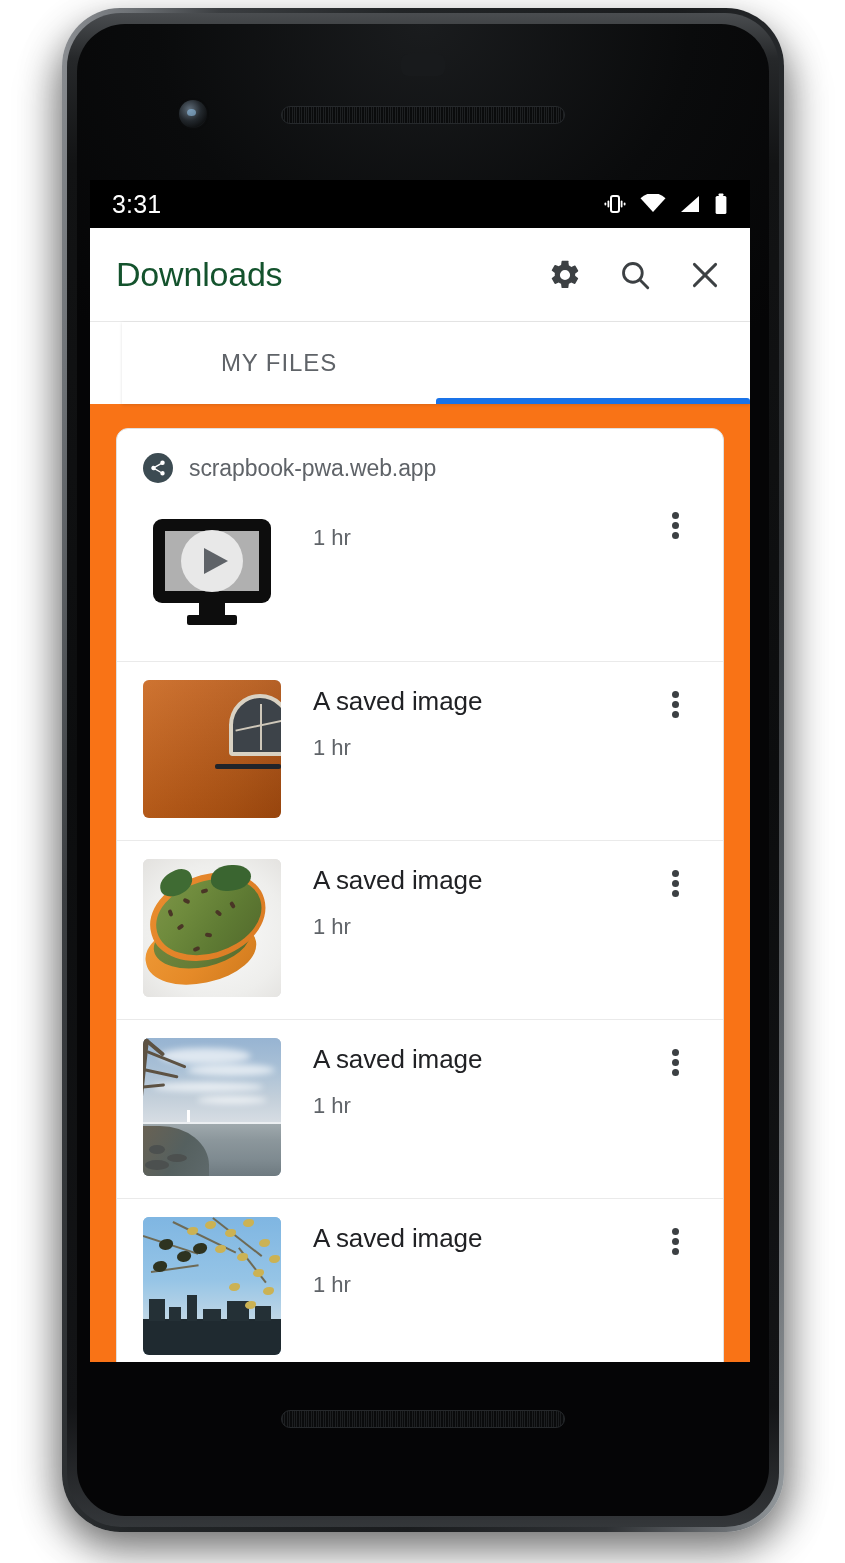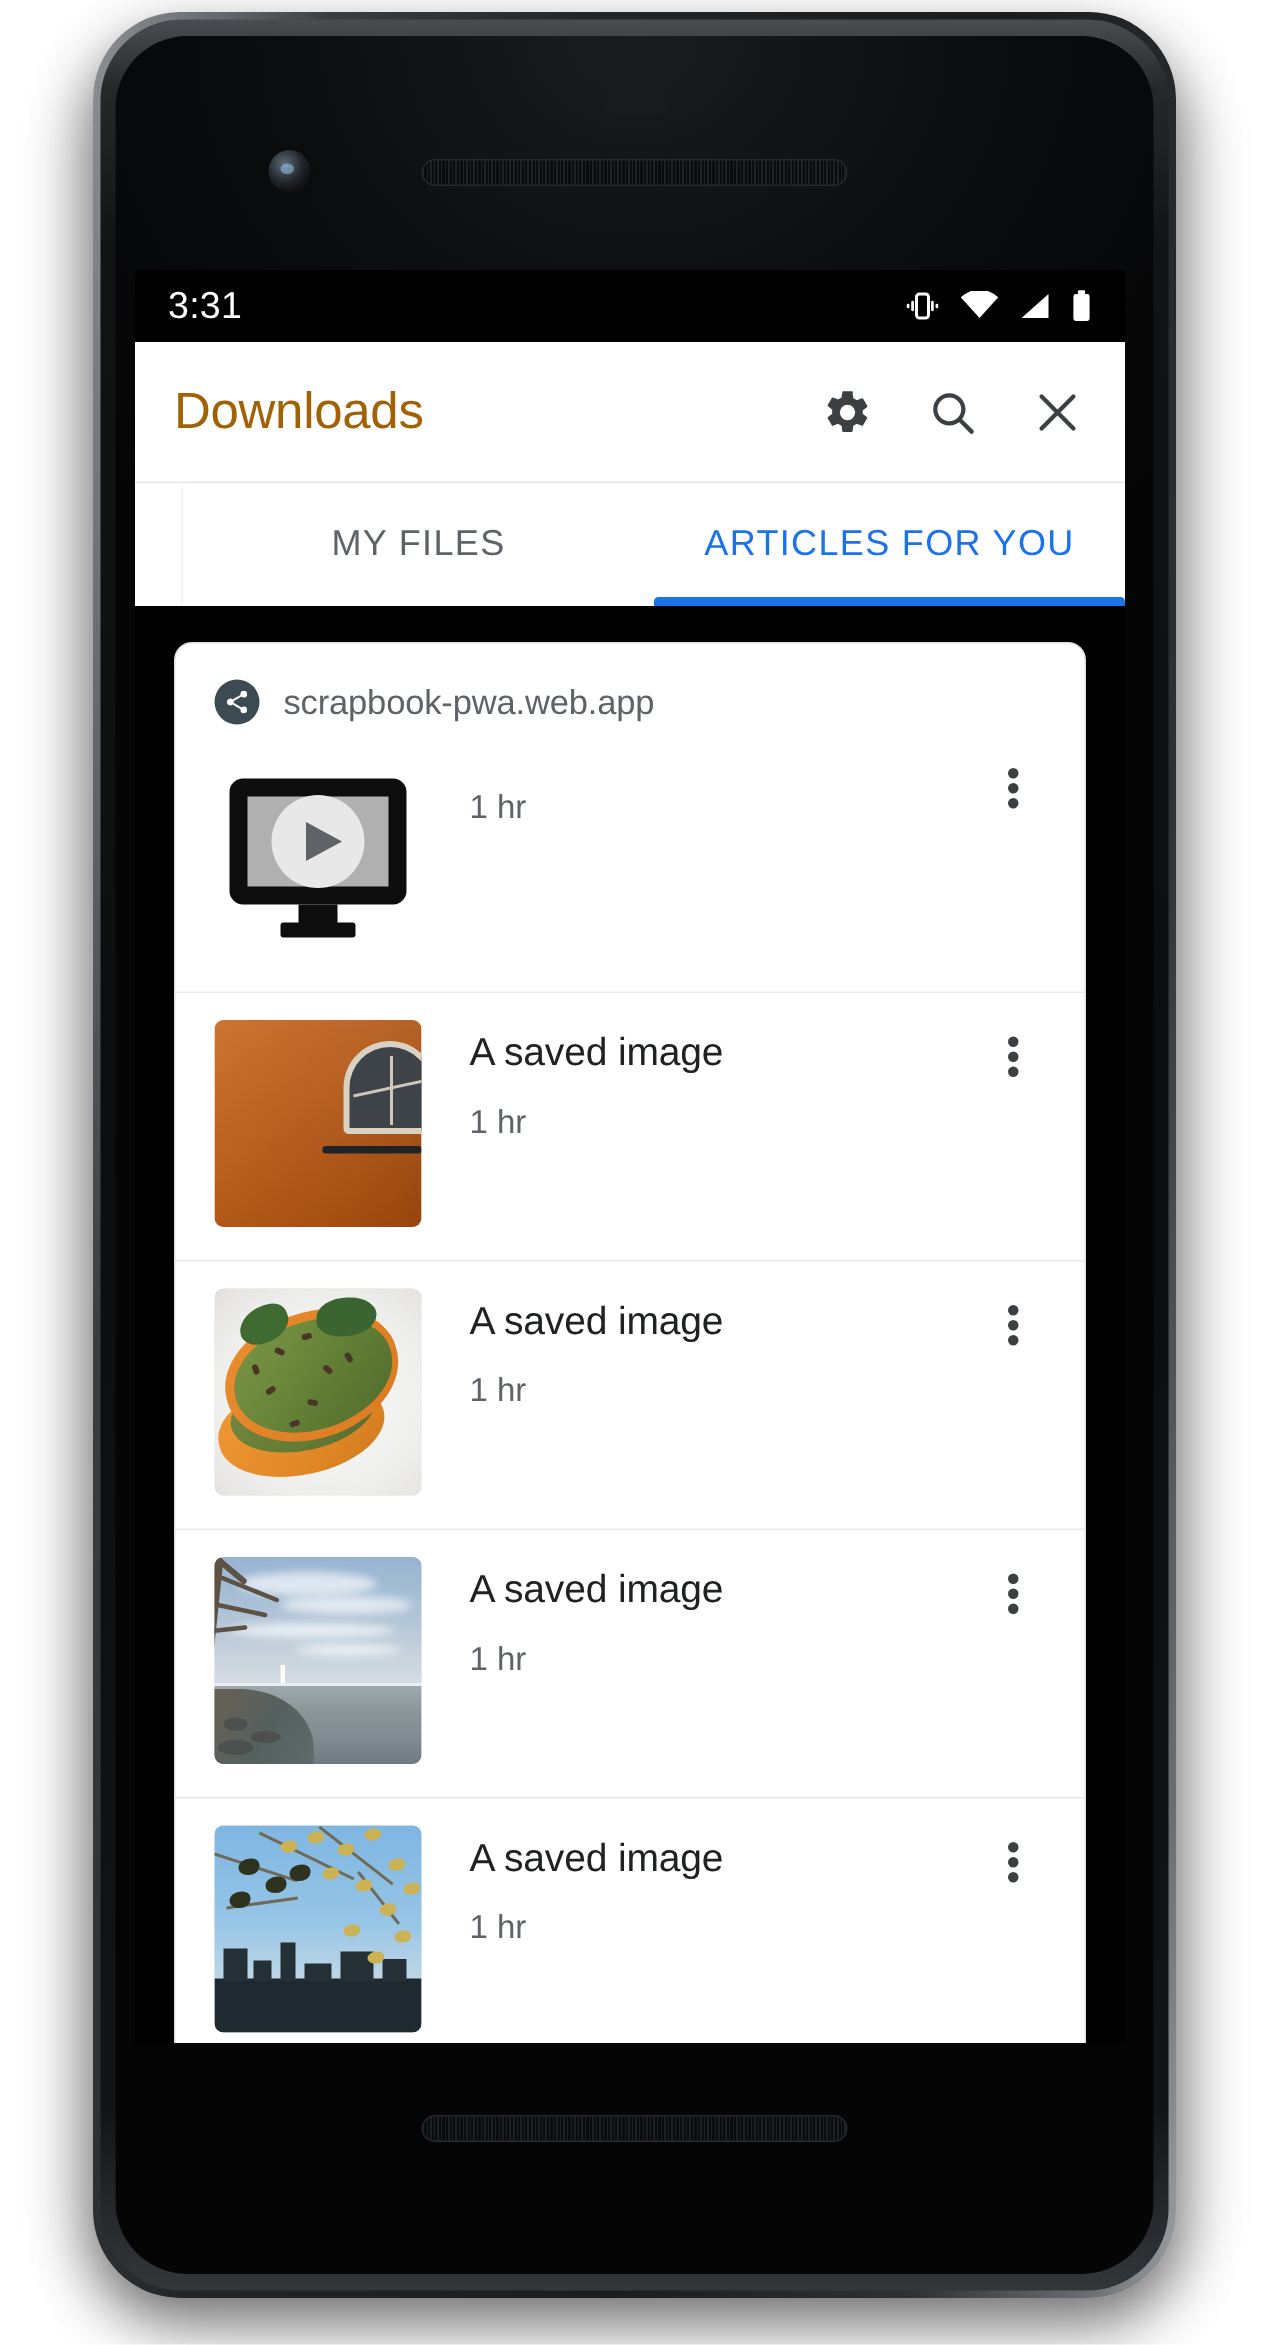--- a/index.html
+++ b/index.html
@@ -201,21 +201,21 @@
     height: 94px;
     background: #ffffff;
     display: flex;
     align-items: center;
     padding: 0 24px 0 26px;
     box-sizing: border-box;
     border-bottom: 1px solid #e8e8e8;
   }
   .toolbar-title {
     font-size: 34px;
-    color: #a16207;
+    color: #14532d;
     font-weight: 400;
     letter-spacing: -0.2px;
     flex: 1;
   }
   .toolbar-actions {
     display: flex;
     align-items: center;
     gap: 28px;
   }
   .icon-btn {
@@ -260,21 +260,21 @@
   .tab.active .tab-underline {
     height: 6px;
     background: #1a73e8;
     border-radius: 3px 3px 0 0;
     left: 0px;
     right: 0px;
   }
 
   
   .content {
-    background: #000000;
+    background: #f97316;
     height: calc(1182px - 48px - 94px - 82px);
     padding: 24px 26px 0 26px;
     box-sizing: border-box;
     overflow: hidden;
   }
 
   .card {
     background: #ffffff;
     border: 1px solid #e0e0e0;
     border-radius: 12px;
@@ -625,21 +625,20 @@
         </div>
       </div>
     </div>
 
     <div class="tabs">
       <div class="tab">
         <span>MY FILES</span>
         <span class="tab-underline"></span>
       </div>
       <div class="tab active">
-        <span>ARTICLES FOR YOU</span>
         <span class="tab-underline"></span>
       </div>
     </div>
 
     <div class="content">
       <div class="card">
 
         <div class="card-head">
           <span class="origin-badge">
             <svg width="18" height="18" viewBox="0 0 24 24" fill="#ffffff">

